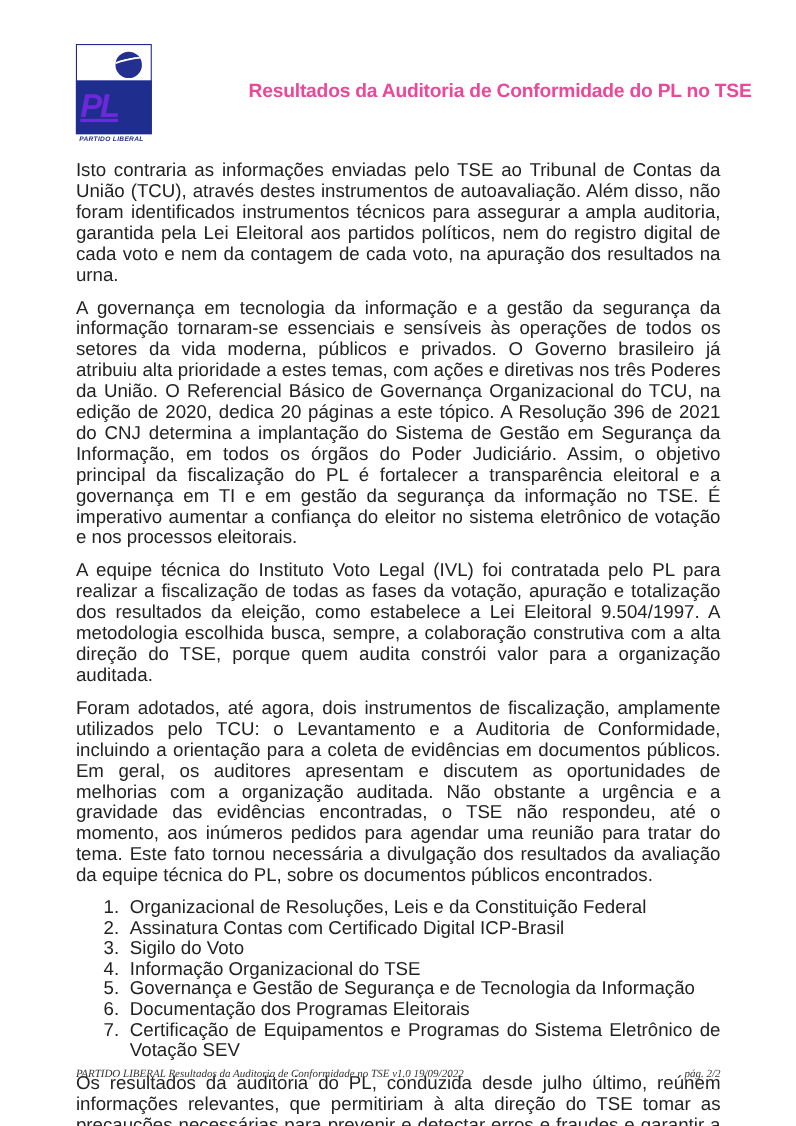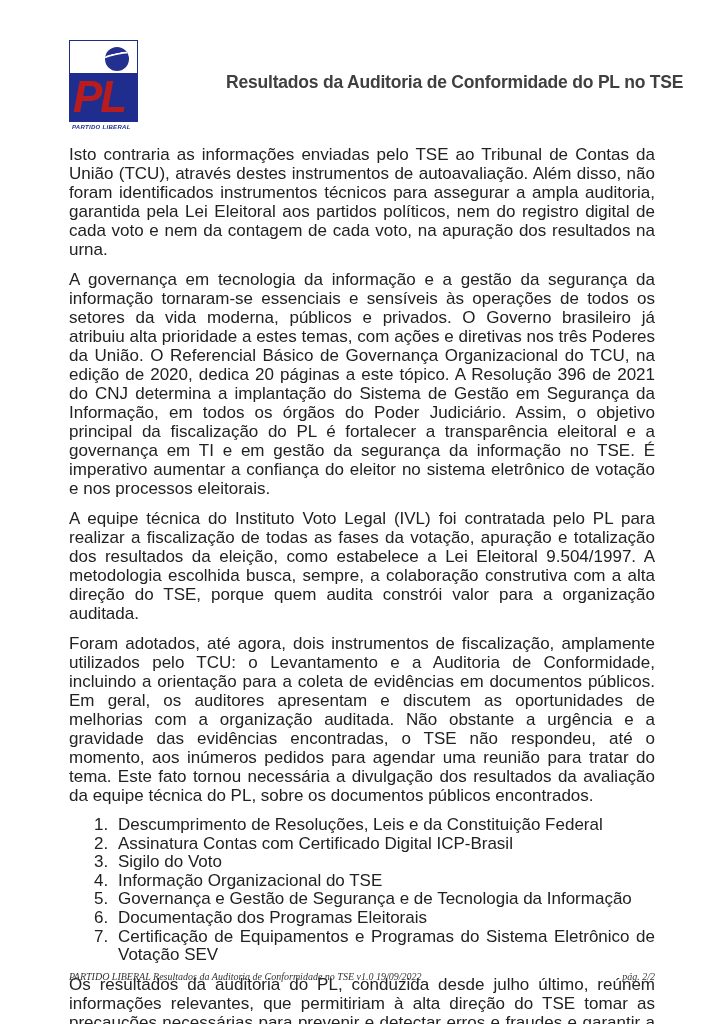--- a/index.html
+++ b/index.html
@@ -7,24 +7,24 @@
          font-family: "Liberation Sans", sans-serif; color: #1e1e1e; }
   .logo { position: absolute; left: 69px; top: 40px; width: 69px; height: 93px; }
   .logo .frame { position: absolute; left: 0; top: 0; width: 67px; height: 80px;
                  border: 1px solid #1c2c8c; background: #fff; }
   .logo .blue { position: absolute; left: 0; top: 33px; width: 69px; height: 49px; background: #1f2e8e; }
   .logo .globe { position: absolute; left: 36px; top: 7px; width: 24px; height: 24px; border-radius: 50%;
                  background: #23308f; overflow: hidden; }
   .logo .globe::after { content: ""; position: absolute; left: -6px; top: 6px; width: 36px; height: 8px;
                  border-top: 2px solid #fff; border-radius: 50%; transform: rotate(-12deg); }
   .logo .pl { position: absolute; left: 4px; top: 34px; font-family: "Liberation Sans", sans-serif;
-              font-weight: bold; font-style: italic; font-size: 44px; color: #b91c1c; letter-spacing: -2px; line-height: 46px; }
+              font-weight: bold; font-style: italic; font-size: 30px; color: #6d28d9; letter-spacing: -2px; line-height: 46px; text-decoration: underline; }
   .logo .sub { position: absolute; left: 3px; top: 84px; font-size: 6px; font-weight: bold; font-style: italic;
                color: #1f2e8e; letter-spacing: 0.3px; white-space: nowrap; }
-  .title { position: absolute; left: 226px; top: 72px; font-size: 17.5px; font-weight: bold; color: #404040;
+  .title { position: absolute; left: 226px; top: 72px; font-size: 17.5px; font-weight: bold; color: #ec4899;
            font-family: "Liberation Sans", sans-serif; white-space: nowrap; letter-spacing: -0.2px; }
   .content { position: absolute; left: 69px; top: 145px; width: 586px; font-size: 17px; line-height: 19px;
              text-align: justify; color: #222; }
   .content p { margin: 0 0 11px 0; }
   ol.themes { margin: 0 0 10px 0; padding-left: 44px; line-height: 18.6px; }
   ol.themes li { padding-left: 5px; }
   .footer { position: absolute; left: 69px; top: 971px; width: 586px; font-family: "Liberation Serif", serif;
             font-style: italic; font-size: 10px; color: #333; }
   .footer .page { position: absolute; right: 0; top: 0; text-align: right; }
 </style>
@@ -40,21 +40,21 @@
 </div>
 
 <div class="title">Resultados da Auditoria de Conformidade do PL no TSE</div>
 
 <div class="content">
   <p>Isto contraria as informações enviadas pelo TSE ao Tribunal de Contas da União (TCU), através destes instrumentos de autoavaliação. Além disso, não foram identificados instrumentos técnicos para assegurar a ampla auditoria, garantida pela Lei Eleitoral aos partidos políticos, nem do registro digital de cada voto e nem da contagem de cada voto, na apuração dos resultados na urna.</p>
   <p>A governança em tecnologia da informação e a gestão da segurança da informação tornaram-se essenciais e sensíveis às operações de todos os setores da vida moderna, públicos e privados. O Governo brasileiro já atribuiu alta prioridade a estes temas, com ações e diretivas nos três Poderes da União. O Referencial Básico de Governança Organizacional do TCU, na edição de 2020, dedica 20 páginas a este tópico. A Resolução 396 de 2021 do CNJ determina a implantação do Sistema de Gestão em Segurança da Informação, em todos os órgãos do Poder Judiciário. Assim, o objetivo principal da fiscalização do PL é fortalecer a transparência eleitoral e a governança em TI e em gestão da segurança da informação no TSE. É imperativo aumentar a confiança do eleitor no sistema eletrônico de votação e nos processos eleitorais.</p>
   <p>A equipe técnica do Instituto Voto Legal (IVL) foi contratada pelo PL para realizar a fiscalização de todas as fases da votação, apuração e totalização dos resultados da eleição, como estabelece a Lei Eleitoral 9.504/1997. A metodologia escolhida busca, sempre, a colaboração construtiva com a alta direção do TSE, porque quem audita constrói valor para a organização auditada.</p>
   <p>Foram adotados, até agora, dois instrumentos de fiscalização, amplamente utilizados pelo TCU: o Levantamento e a Auditoria de Conformidade, incluindo a orientação para a coleta de evidências em documentos públicos. Em geral, os auditores apresentam e discutem as oportunidades de melhorias com a organização auditada. Não obstante a urgência e a gravidade das evidências encontradas, o TSE não respondeu, até o momento, aos inúmeros pedidos para agendar uma reunião para tratar do tema. Este fato tornou necessária a divulgação dos resultados da avaliação da equipe técnica do PL, sobre os documentos públicos encontrados.</p>
   <ol class="themes">
-    <li>Descumprimento de Resoluções, Leis e da Constituição Federal</li>
+    <li>Organizacional de Resoluções, Leis e da Constituição Federal</li>
     <li>Assinatura Contas com Certificado Digital ICP-Brasil</li>
     <li>Sigilo do Voto</li>
     <li>Informação Organizacional do TSE</li>
     <li>Governança e Gestão de Segurança e de Tecnologia da Informação</li>
     <li>Documentação dos Programas Eleitorais</li>
     <li>Certificação de Equipamentos e Programas do Sistema Eletrônico de Votação SEV</li>
   </ol>
   <p>Os resultados da auditoria do PL, conduzida desde julho último, reúnem informações relevantes, que permitiriam à alta direção do TSE tomar as precauções necessárias para prevenir e detectar erros e fraudes e garantir a integridade dos resultados das eleições de 2022. A equipe técnica do PL continua à disposição do TSE, para contribuir no aperfeiçoamento da governança de TI e da gestão de segurança da informação.</p>
 </div>
 

